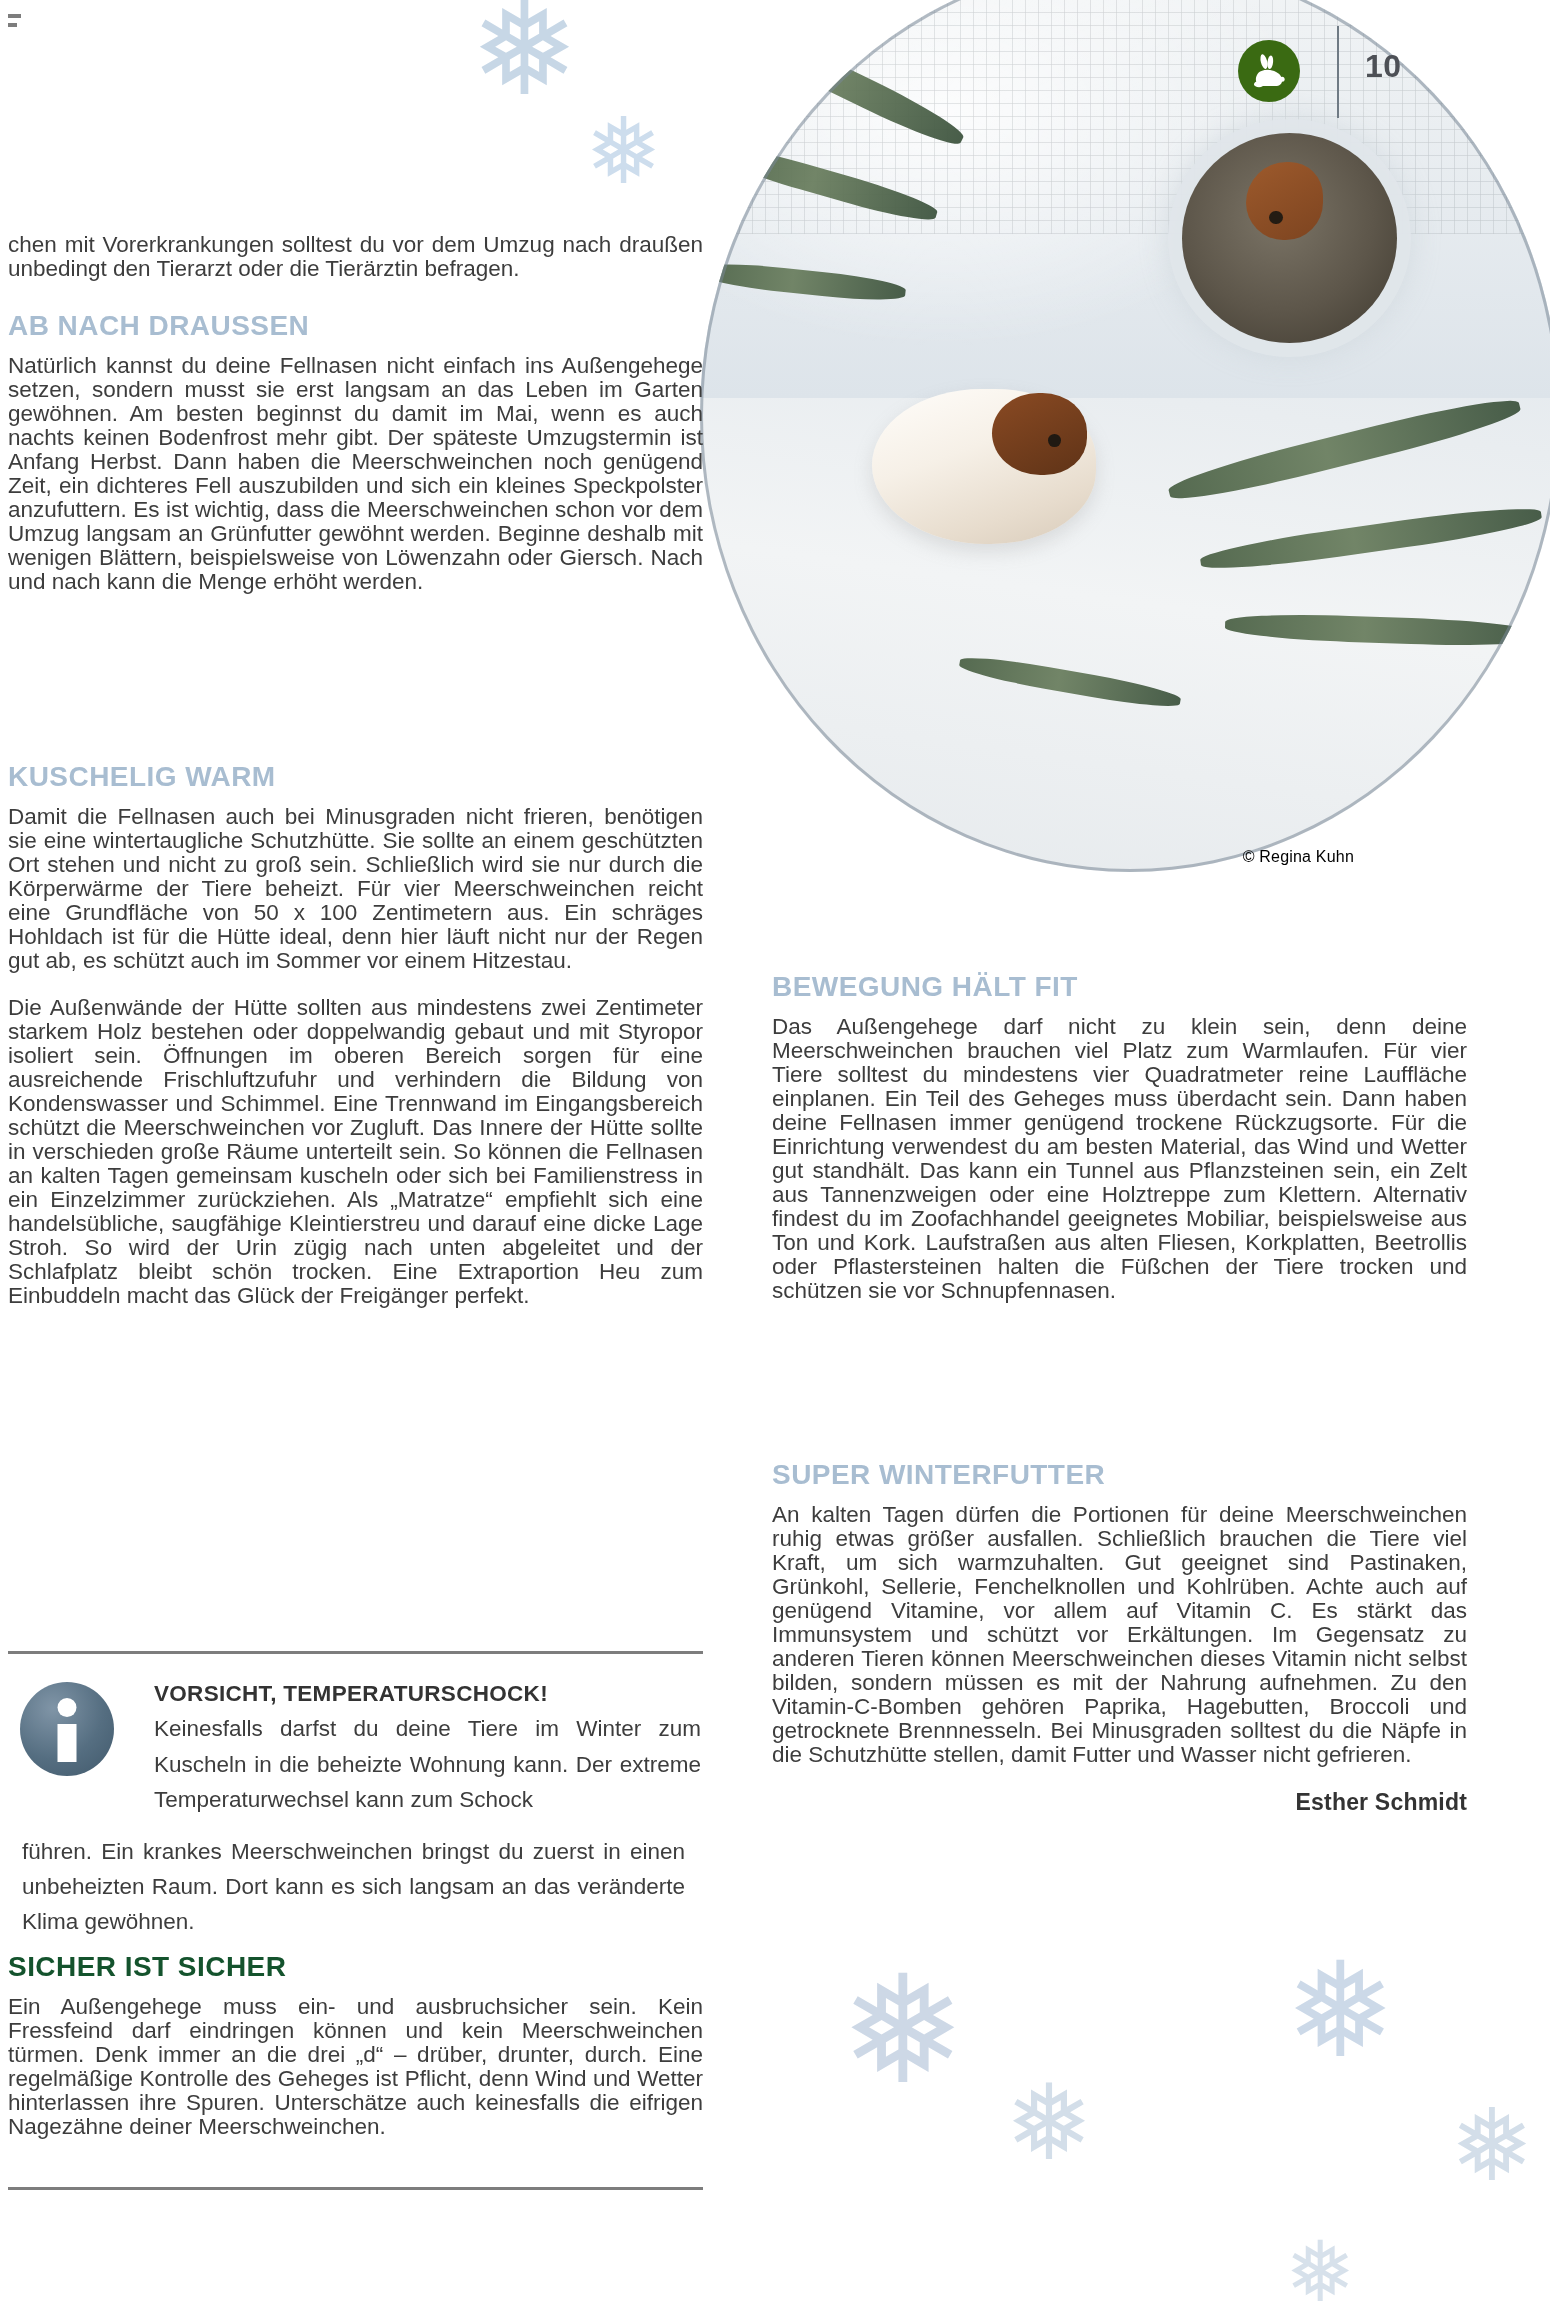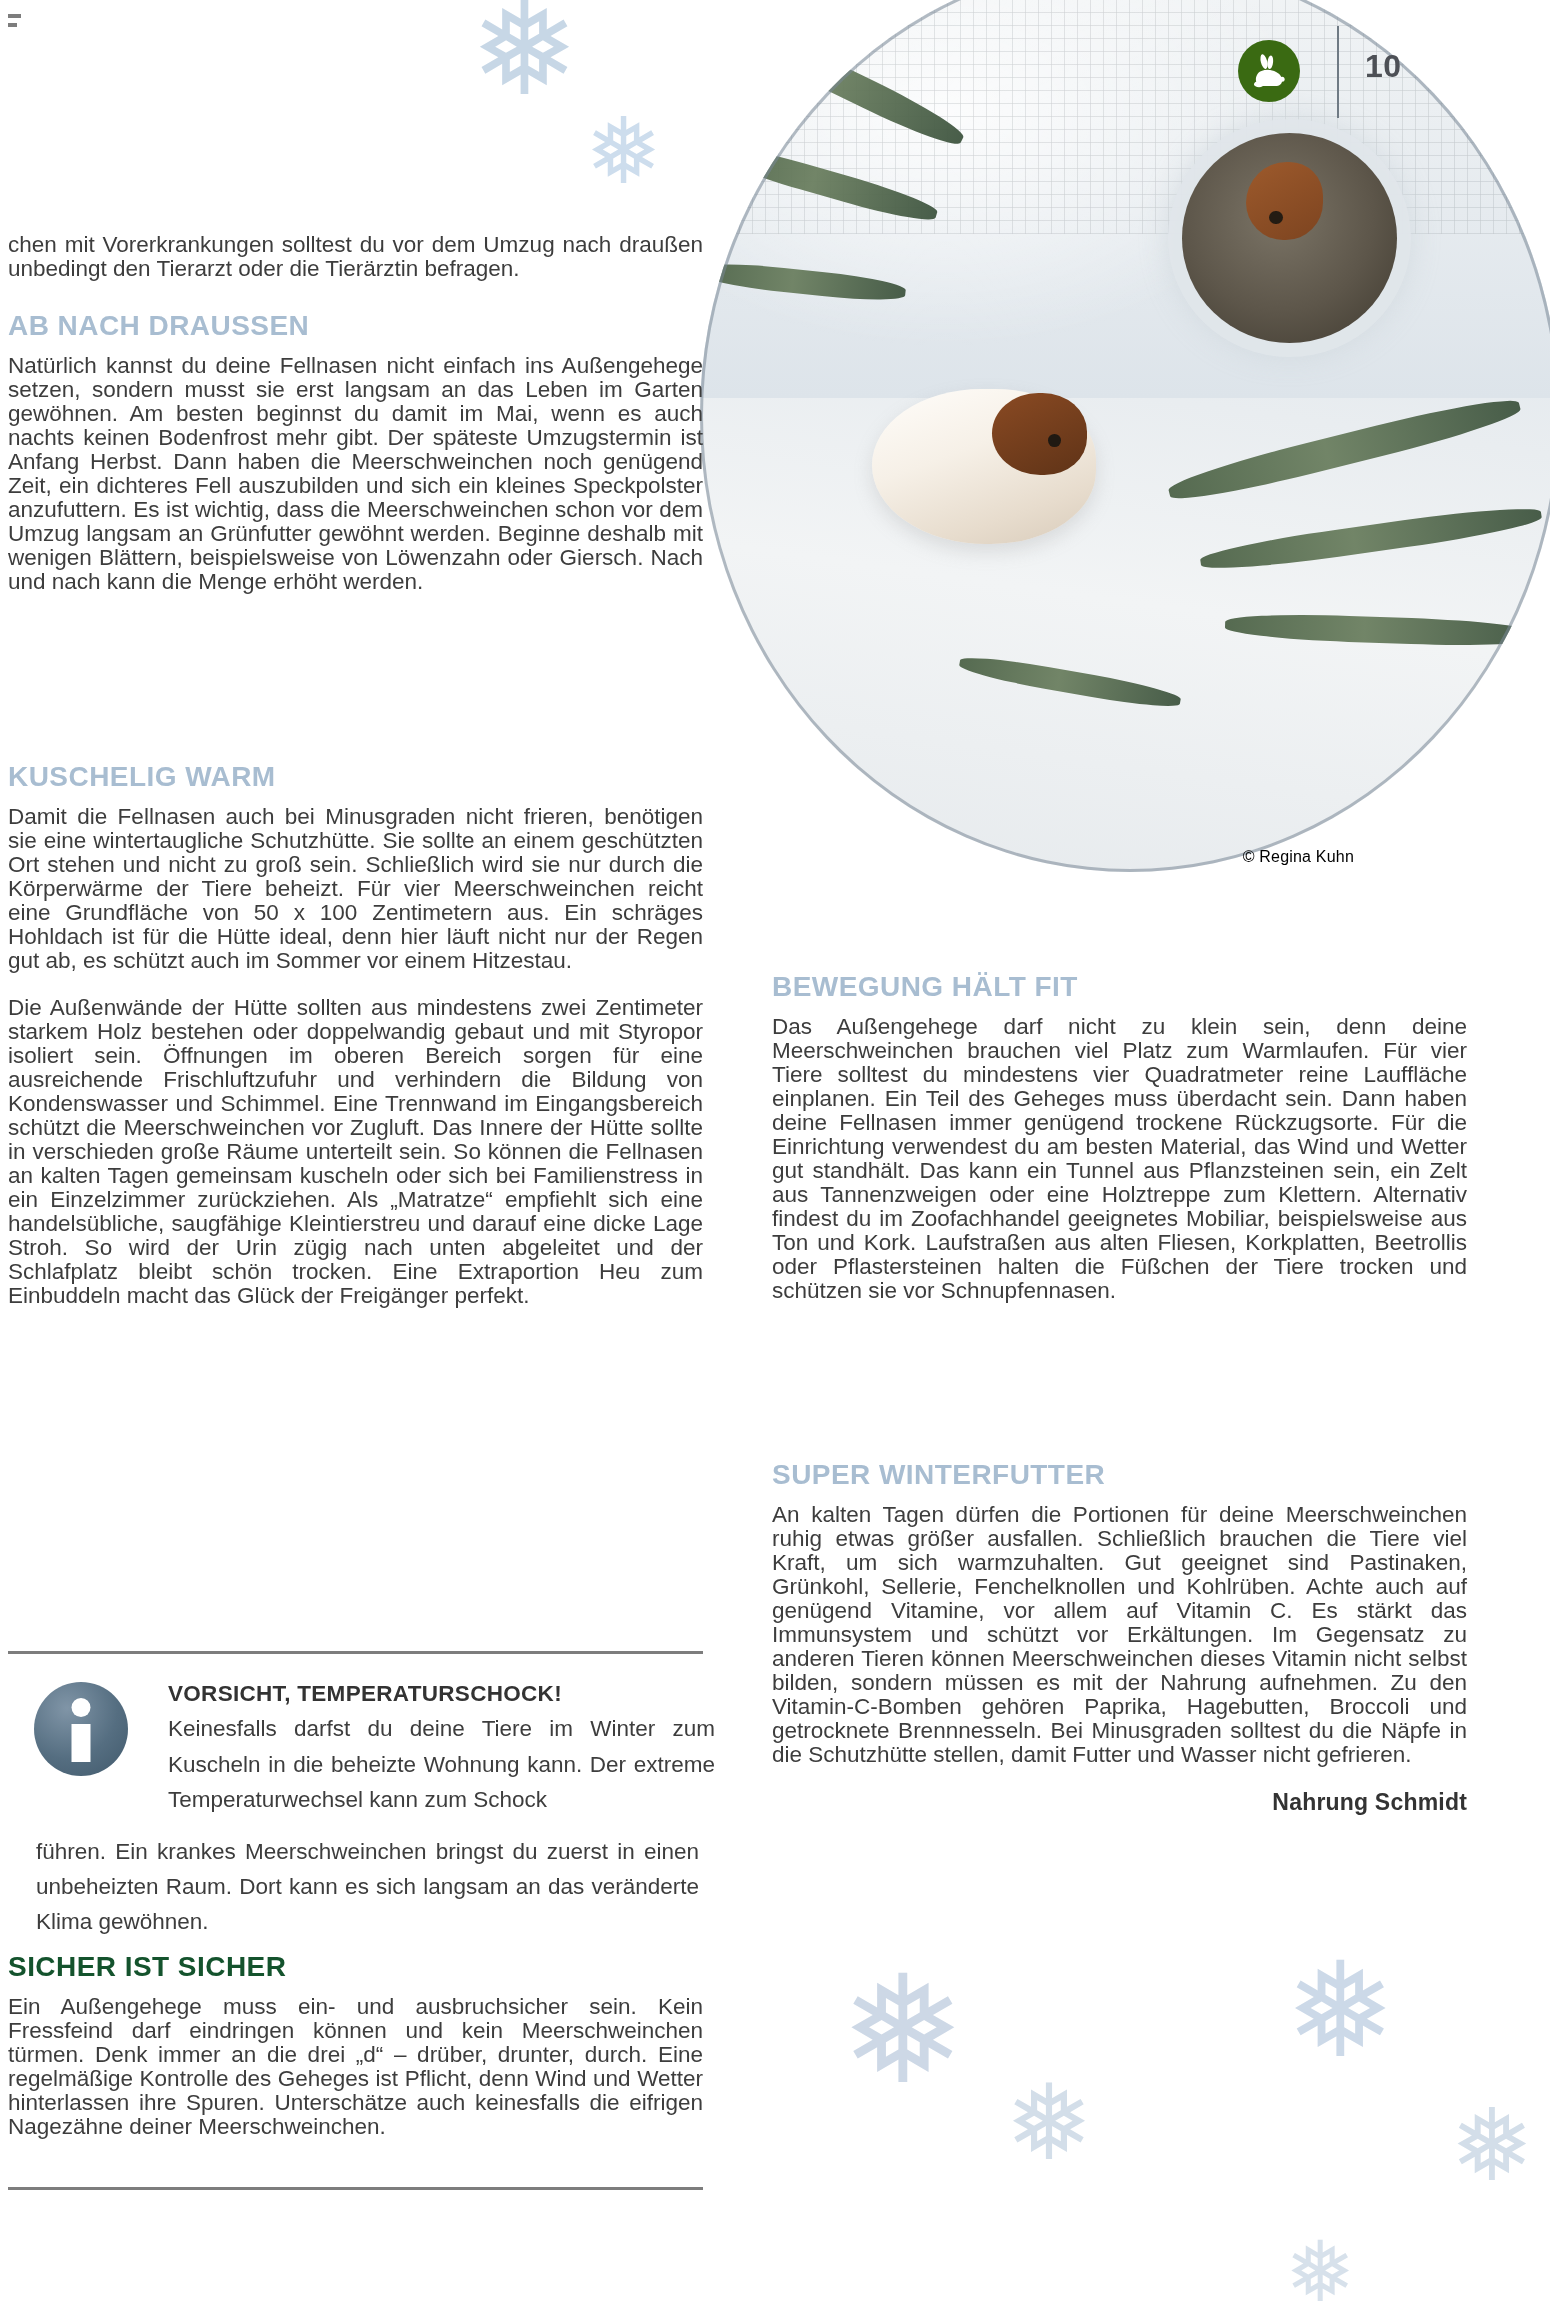--- a/index.html
+++ b/index.html
@@ -237,21 +237,21 @@
     left: 8px;
     width: 695px;
     height: 3px;
     background: #7d7d7d;
   }
   .rule-top { top: 1651px; }
   .rule-bottom { top: 2187px; }
 
   .infobox {
     position: absolute;
-    left: 20px;
+    left: 6px;
     top: 1676px;
     width: 695px;
   }
   .info-icon {
     position: absolute;
     left: 14px;
     top: 6px;
     width: 94px;
     height: 94px;
     border-radius: 50%;
@@ -389,21 +389,21 @@
   <div class="rule rule-bottom"></div>
 
   <div class="col col-right" style="top:975px;">
     <h2 class="sec">BEWEGUNG HÄLT FIT</h2>
     <p class="gap-sm">Das Außengehege darf nicht zu klein sein, denn deine Meerschweinchen brauchen viel Platz zum Warmlaufen. Für vier Tiere solltest du mindestens vier Quadratmeter reine Lauffläche einplanen. Ein Teil des Geheges muss überdacht sein. Dann haben deine Fellnasen immer genügend trockene Rückzugsorte. Für die Einrichtung verwendest du am besten Material, das Wind und Wetter gut standhält. Das kann ein Tunnel aus Pflanzsteinen sein, ein Zelt aus Tannenzweigen oder eine Holztreppe zum Klettern. Alternativ findest du im Zoofachhandel geeignetes Mobiliar, beispielsweise aus Ton und Kork. Laufstraßen aus alten Fliesen, Korkplatten, Beetrollis oder Pflastersteinen halten die Füßchen der Tiere trocken und schützen sie vor Schnupfennasen.</p>
   </div>
 
   <div class="col col-right" style="top:1463px;">
     <h2 class="sec">SUPER WINTERFUTTER</h2>
     <p class="gap-sm">An kalten Tagen dürfen die Portionen für deine Meerschweinchen ruhig etwas größer ausfallen. Schließlich brauchen die Tiere viel Kraft, um sich warmzuhalten. Gut geeignet sind Pastinaken, Grünkohl, Sellerie, Fenchelknollen und Kohlrüben. Achte auch auf genügend Vitamine, vor allem auf Vitamin C. Es stärkt das Immunsystem und schützt vor Erkältungen. Im Gegensatz zu anderen Tieren können Meerschweinchen dieses Vitamin nicht selbst bilden, sondern müssen es mit der Nahrung aufnehmen. Zu den Vitamin-C-Bomben gehören Paprika, Hagebutten, Broccoli und getrocknete Brennnesseln. Bei Minusgraden solltest du die Näpfe in die Schutzhütte stellen, damit Futter und Wasser nicht gefrieren.</p>
-    <span class="byline">Nahrung Schmidt</span>
+    <span class="byline">Esther Schmidt</span>
   </div>
 
   <div class="snowflake sf-b1">❅</div>
   <div class="snowflake sf-b2">❅</div>
   <div class="snowflake sf-b3">❅</div>
   <div class="snowflake sf-b4">❅</div>
   <div class="snowflake sf-b5">❅</div>
 
 </div>
 

